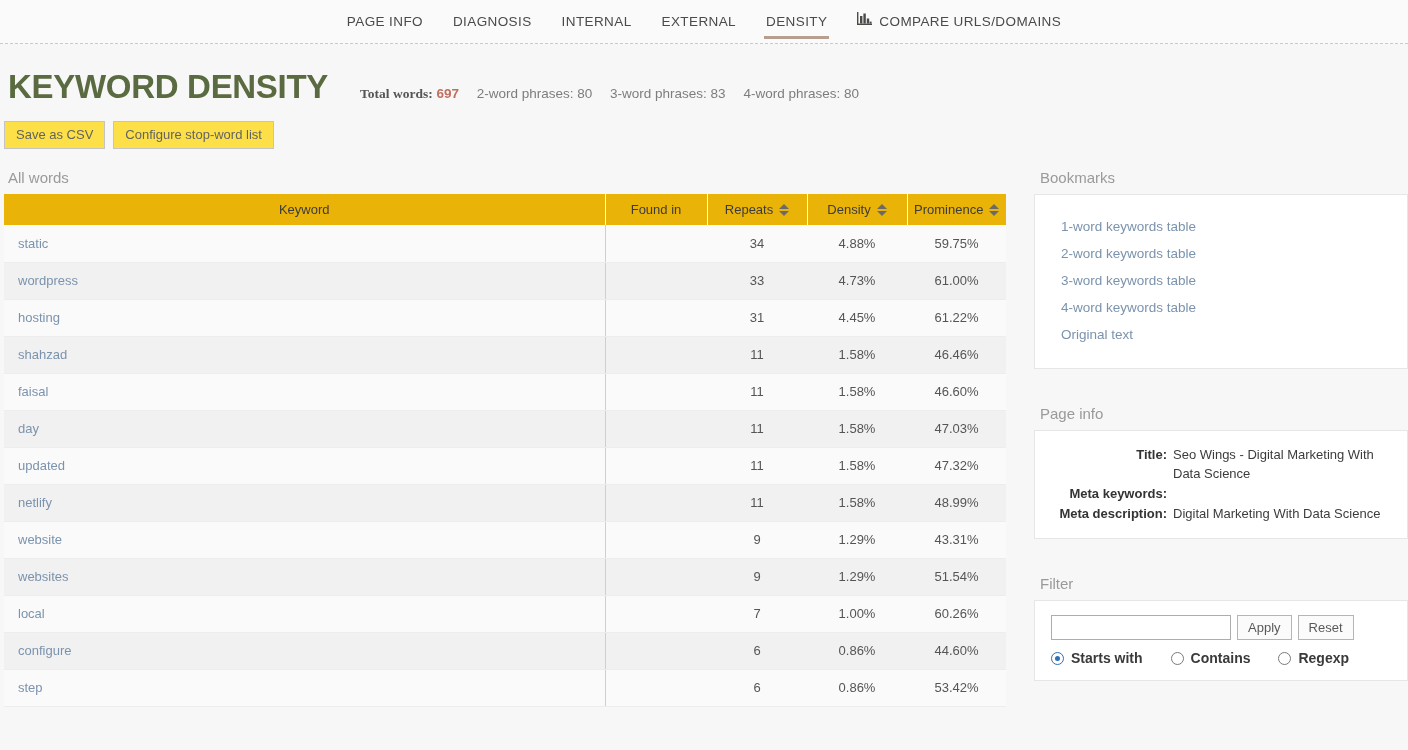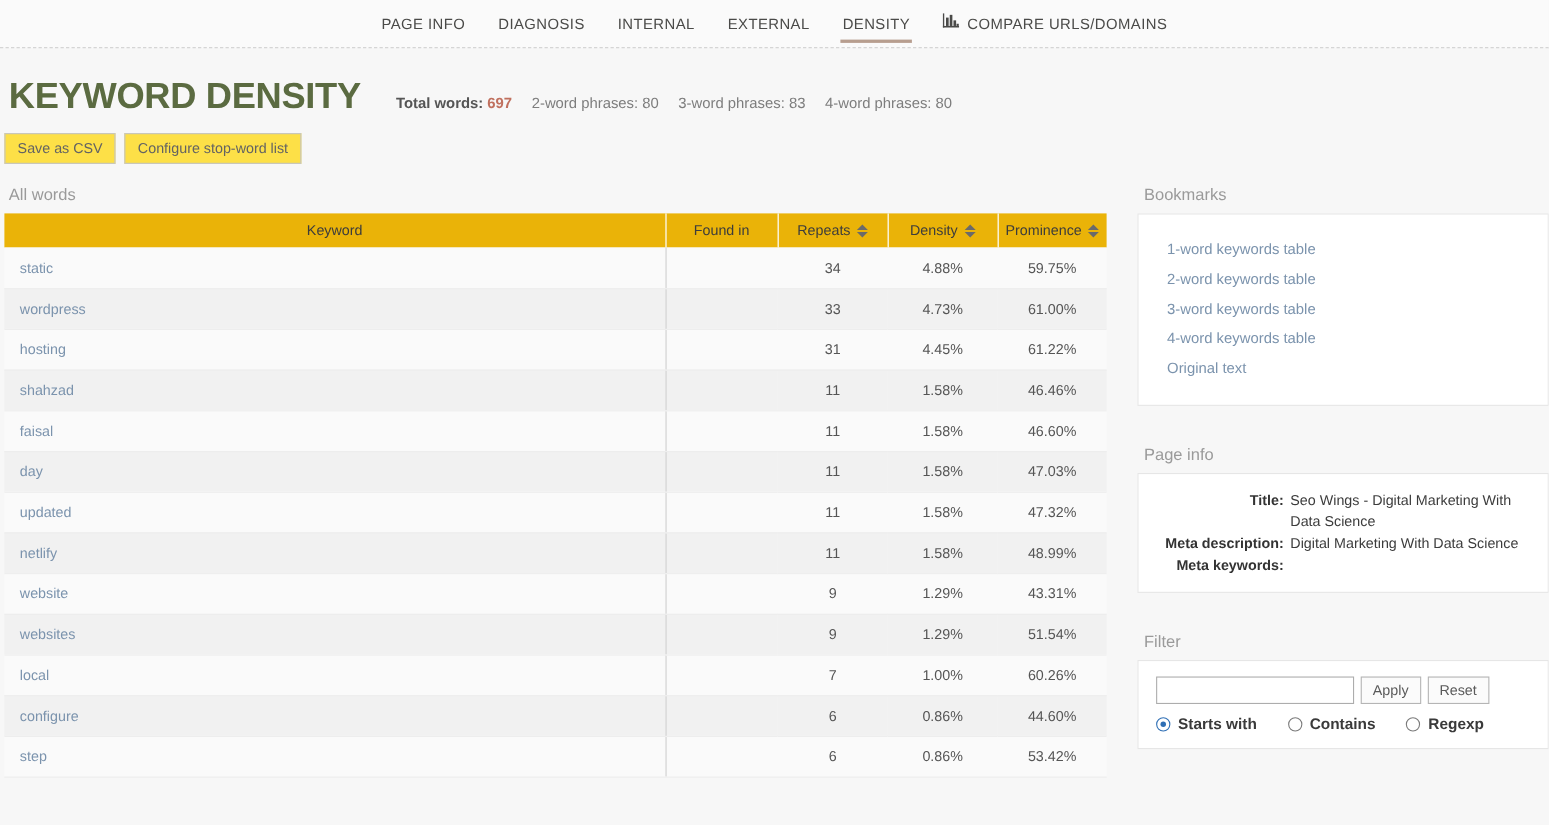--- a/index.html
+++ b/index.html
@@ -69,21 +69,21 @@
     font-family: "Liberation Sans", sans-serif;
     text-transform: uppercase;
     line-height: 1;
   }
   .stats {
     margin-left: 32px;
     font-size: 13.5px;
     color: #7d7d7d;
     white-space: nowrap;
   }
-  .stats .lbl { font-weight: bold; color: #555; }
+  .stats .lbl { font-weight: bold; color: #555; font-family: Liberation Serif, serif; }
   .stats .hl { color: #c0705e; font-weight: bold; text-align: center; }
   .stats .seg { margin-left: 14px; }
 
   .btn-row {
     padding: 18px 0 0 4px;
     display: flex;
     gap: 8px;
   }
   .btn {
     background: #fde047;
@@ -418,26 +418,26 @@
 
       <div class="panel-gap"></div>
 
       <div class="section-label" style="padding-left:6px">Page info</div>
       <div class="panel">
         <div class="kv">
           <div class="k">Title:</div>
           <div class="v">Seo Wings - Digital Marketing With Data Science</div>
         </div>
         <div class="kv">
+          <div class="k">Meta keywords:</div>
+          <div class="v"></div>
+        </div>
+        <div class="kv">
           <div class="k">Meta description:</div>
           <div class="v">Digital Marketing With Data Science</div>
-        </div>
-        <div class="kv">
-          <div class="k">Meta keywords:</div>
-          <div class="v"></div>
         </div>
       </div>
 
       <div class="panel-gap"></div>
 
       <div class="section-label" style="padding-left:6px">Filter</div>
       <div class="panel">
         <div class="filter-row">
           <input class="filter-input" type="text" placeholder="" style="">
           <button class="fbtn">Apply</button>

